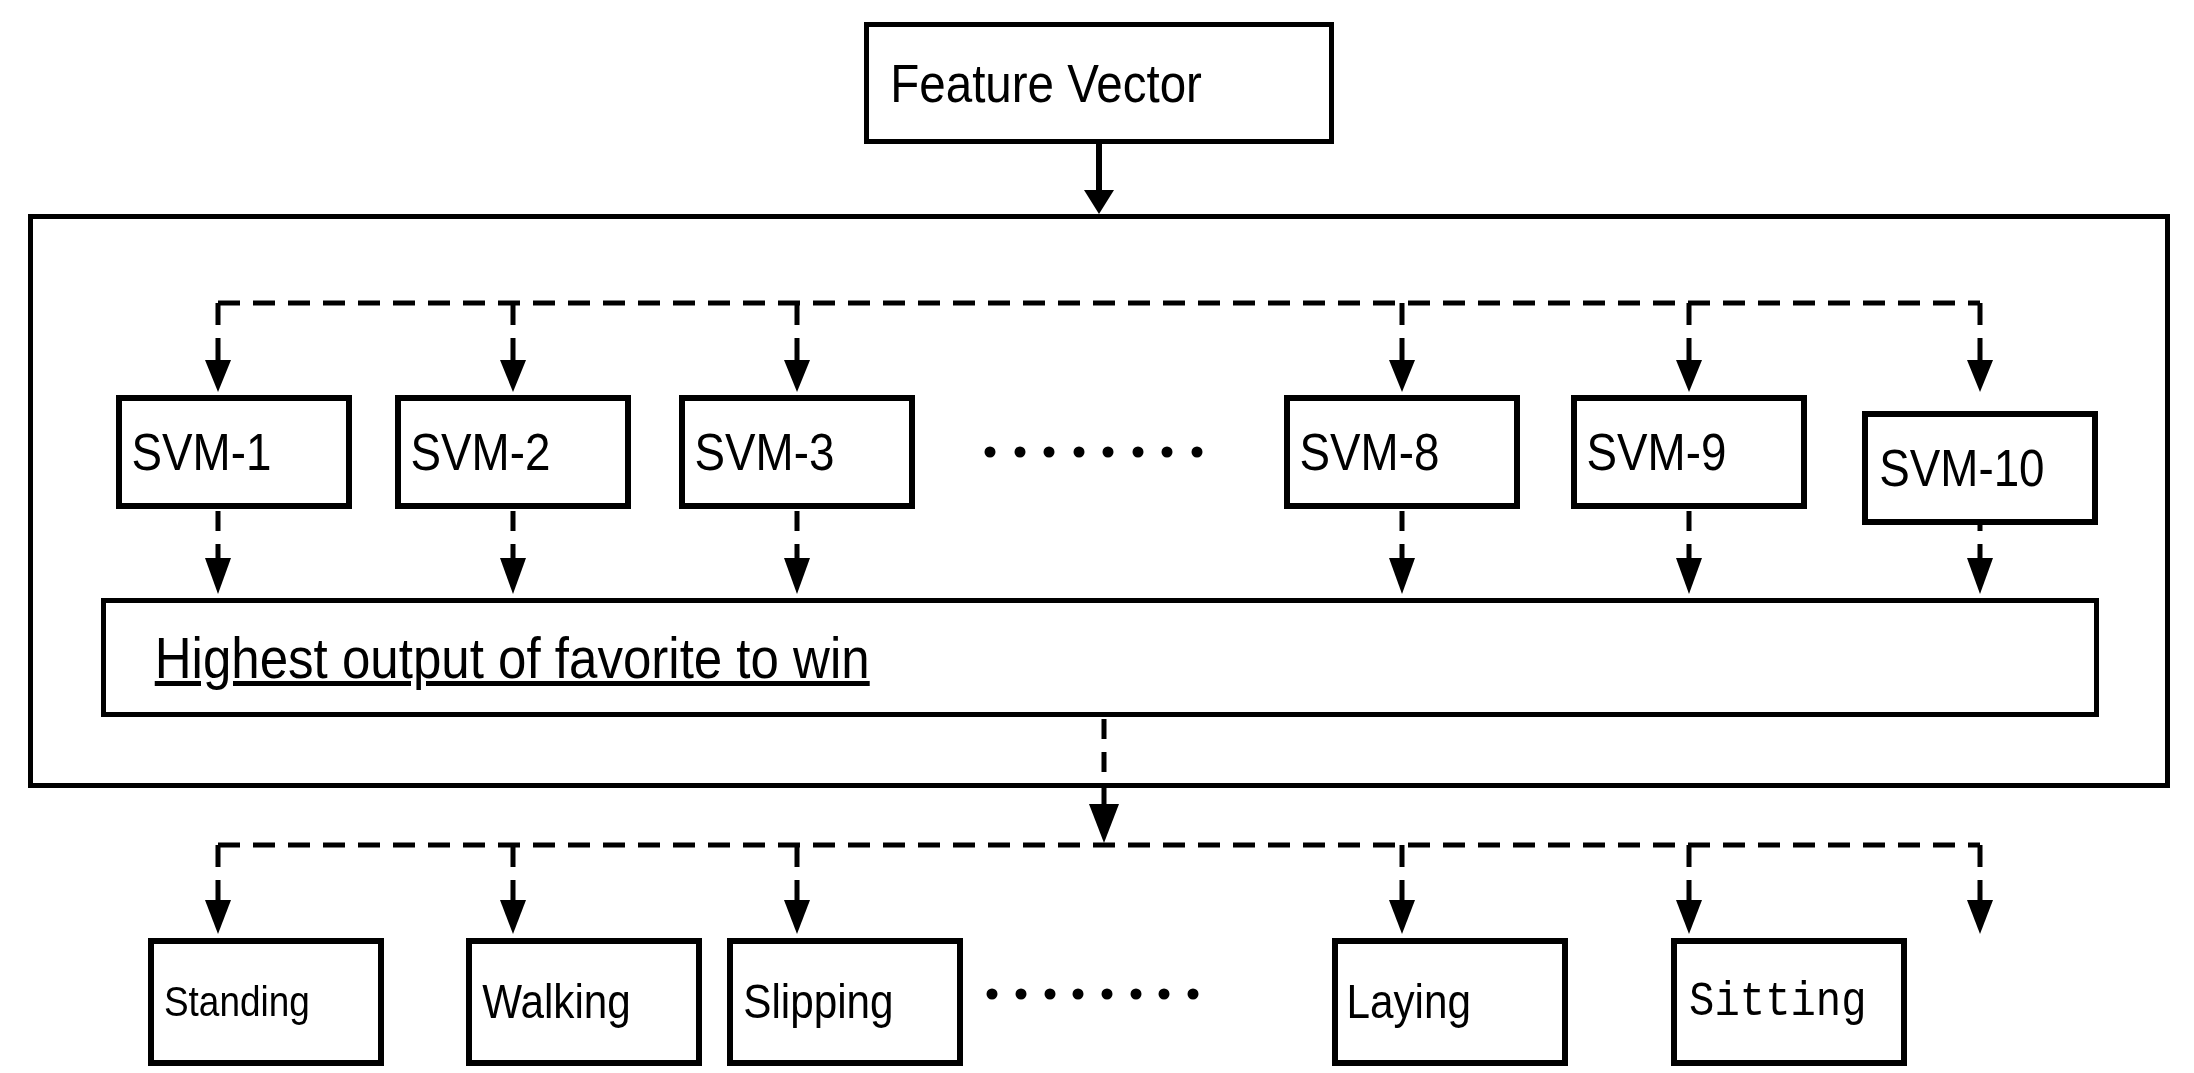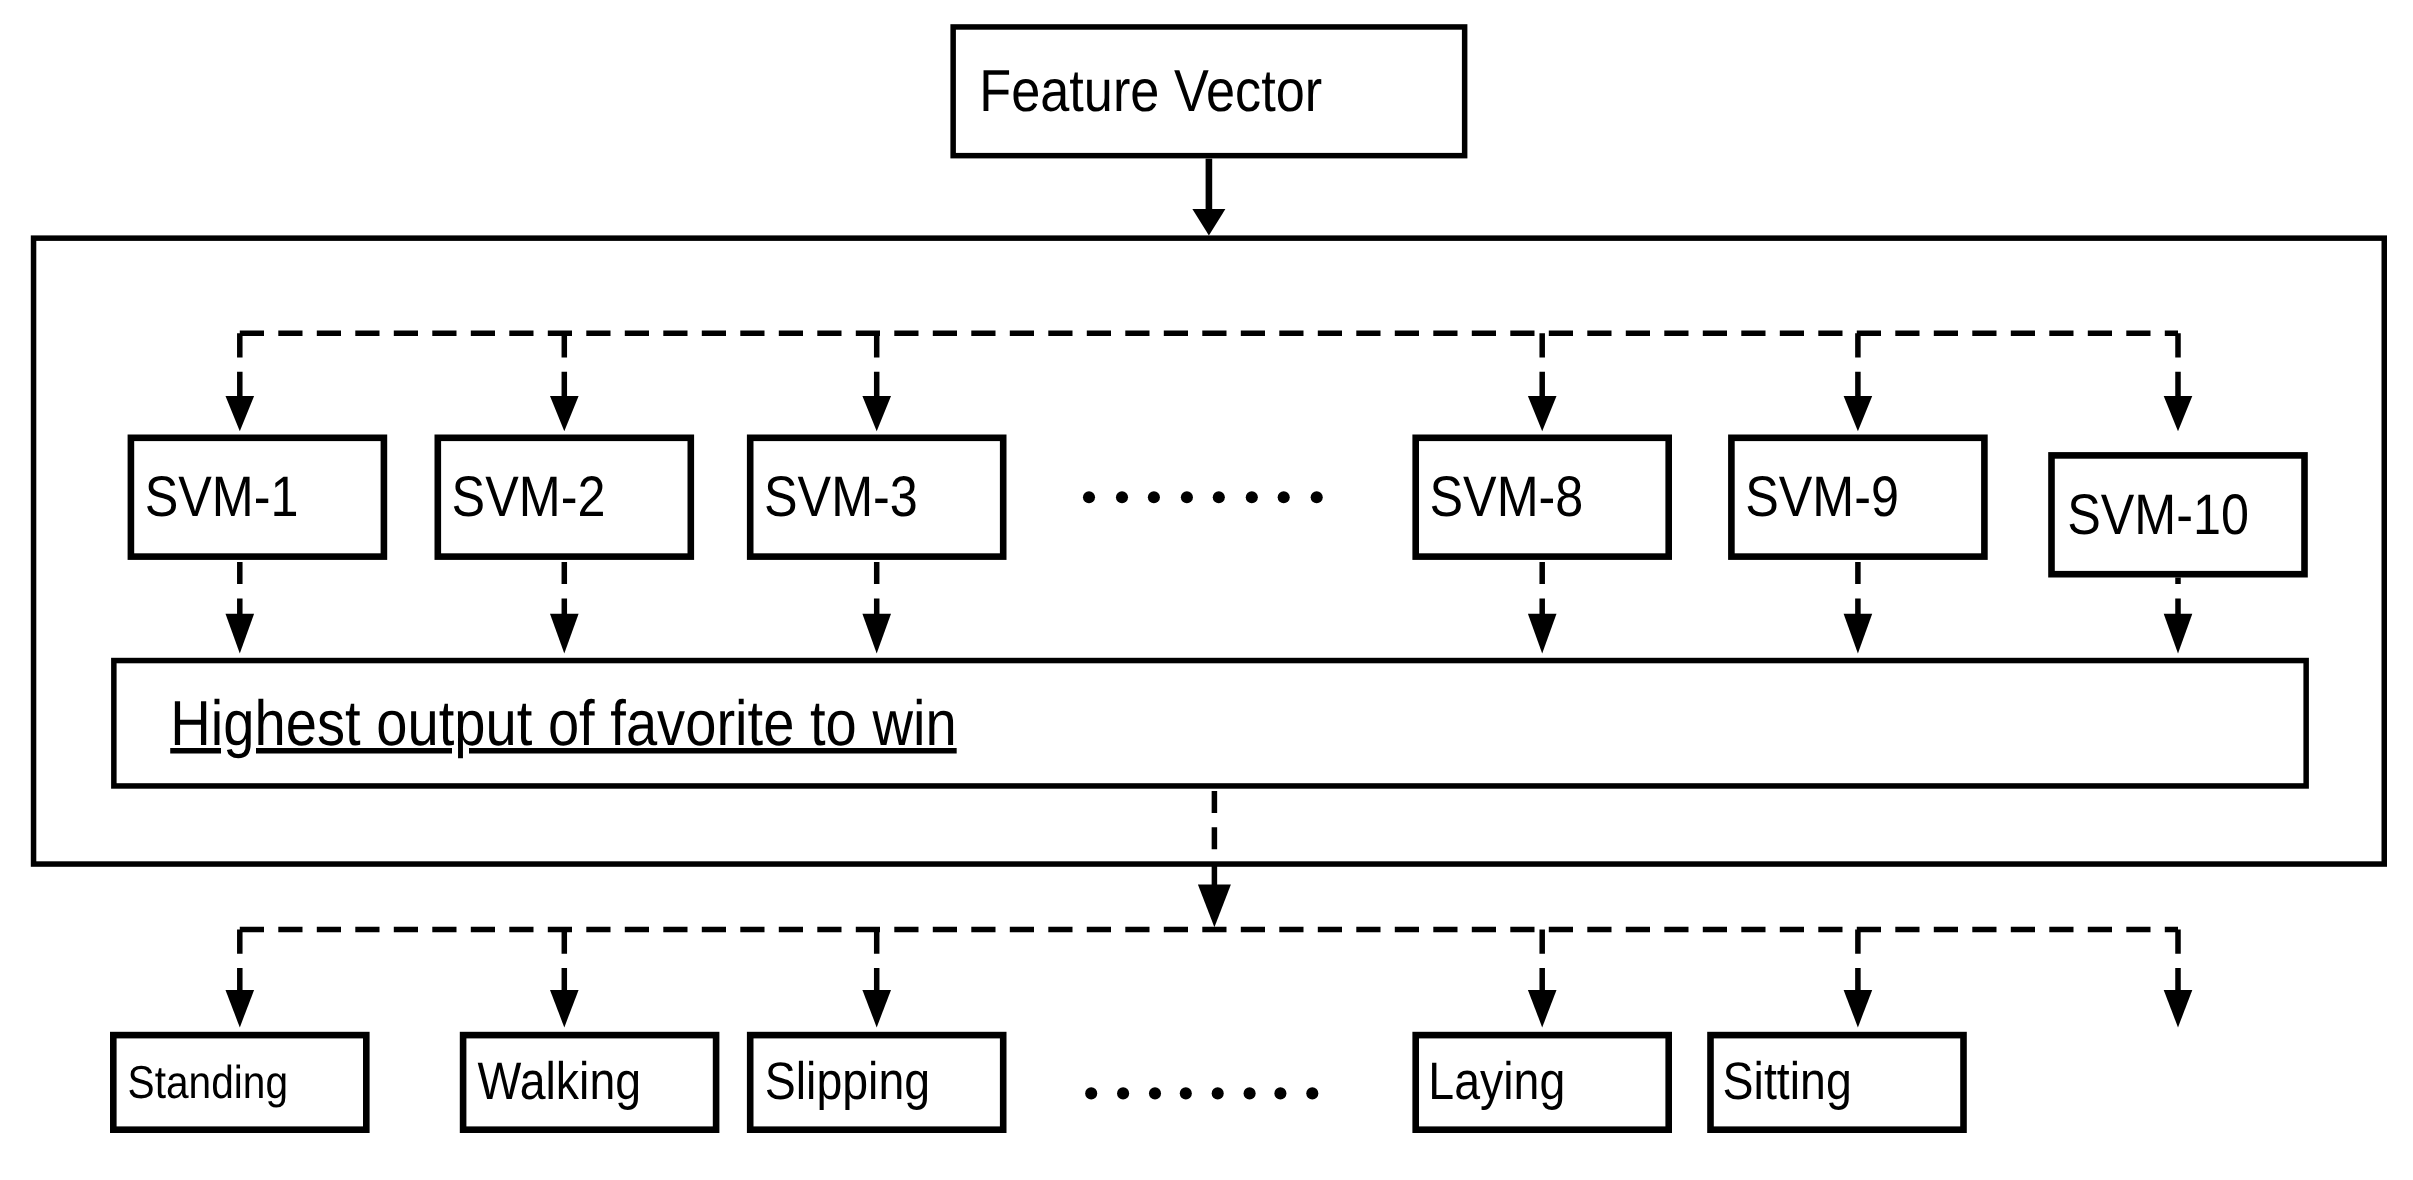--- a/index.html
+++ b/index.html
@@ -17,21 +17,21 @@
     border:6px solid #000;display:flex;align-items:center;justify-content:flex-start;
   }
   .box.thin{border-width:5px;}
   .t{display:inline-block;transform:scaleX(.88);white-space:nowrap;line-height:1;}
   .f-feature{font-size:54px;}
   .f-svm{font-size:52px;}
   .f-decision{font-size:58px;}
   .f-out{font-size:48px;}
   .f-out-sm{font-size:42px;}
   .svm-box{top:395px;width:236px;height:114px;}
-  .out-box{top:938px;width:236px;height:92px;}
+  .out-box{top:938px;width:236px;height:128px;margin-left:48px;}
 </style>
 </head>
 <body>
 
 <div class="stage">
 
   <div class="frame" style="left:28px;top:214px;width:2142px;height:574px;"></div>
 
   <svg class="wires" width="2194" height="1073" viewBox="0 0 2194 1073" fill="none" stroke="#000" stroke-width="5">
 
@@ -153,17 +153,17 @@
   </div>
   <div class="box out-box" style="left:418px;">
     <span class="t f-out">Walking</span>
   </div>
   <div class="box out-box" style="left:1284px;">
     <span class="t f-out">Laying</span>
   </div>
   <div class="box out-box" style="left:679px;">
     <span class="t f-out">Slipping</span>
   </div>
-  <div class="box out-box" style="left:1552px;">
+  <div class="box out-box" style="left:1623px;font-family:Liberation Mono, monospace;">
     <span class="t f-out">Sitting</span>
   </div>
 
 </div>
 
 </body></html>

